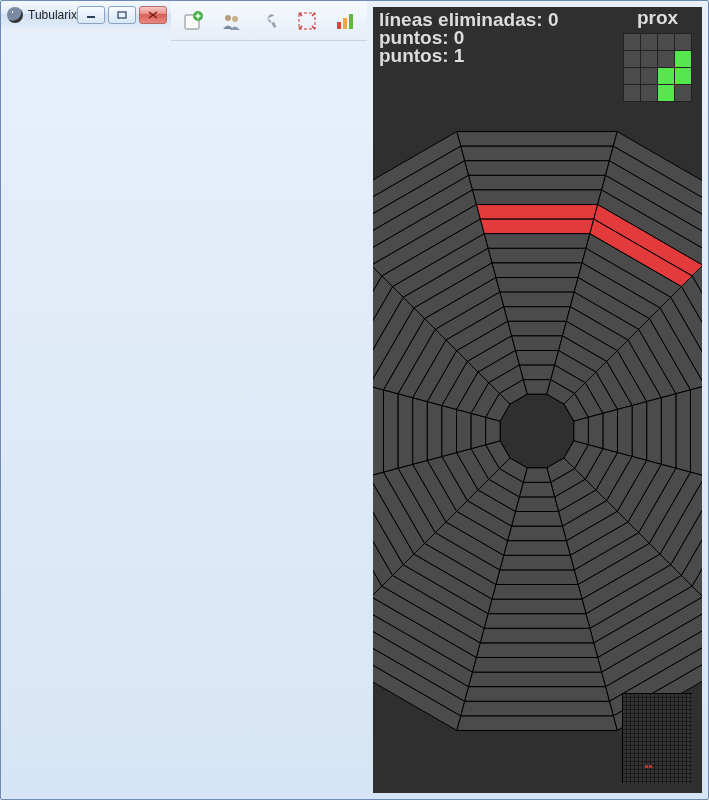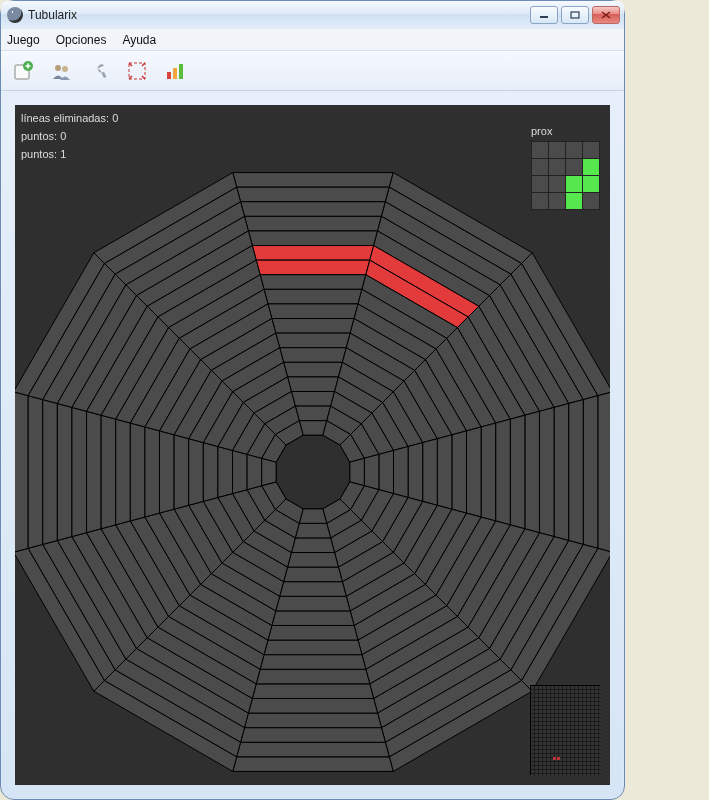--- a/index.html
+++ b/index.html
@@ -4,27 +4,27 @@
 <style>
   * { box-sizing: border-box; margin: 0; padding: 0; }
   body {
     font-family: "Segoe UI", Tahoma, sans-serif;
     background: #ece9d8;
     width: 709px;
     height: 800px;
     overflow: hidden;
   }
   .window {
-    width: 625px;
+    width: 709px;
     height: 800px;
     background: linear-gradient(to bottom, #e8f0fa 0%, #d6e5f5 100%);
     border: 1px solid #6b8bb5;
-    border-radius: 14px;
+    border-radius: 2px;
     display: flex;
-    flex-direction: column;
+    flex-direction: row;
     box-shadow: 0 0 1px #fff inset;
   }
   .titlebar {
     height: 28px;
     background: linear-gradient(to bottom, #f5f9fe 0%, #dfeaf7 45%, #cfe0f2 46%, #e2edf9 100%);
     border-top-left-radius: 6px;
     border-top-right-radius: 6px;
     display: flex;
     align-items: center;
     padding: 0 4px 0 6px;
@@ -74,36 +74,37 @@
   }
   .tbtn {
     width: 32px; height: 30px;
     border: 1px solid transparent;
     border-radius: 3px;
     display: flex; align-items: center; justify-content: center;
     cursor: default;
   }
   .game-area {
     flex: 1;
-    margin: 14px;
+    margin: 6px;
     background: #2f2f2f;
     position: relative;
     overflow: hidden;
     color: #dcdcdc;
-    font-size: 11px;
+    font-size: 19px;
+    font-weight: bold;
   }
   .stats {
     position: absolute;
     top: 4px; left: 6px;
     line-height: 18px;
   }
   .prox {
     position: absolute;
-    top: 20px; right: 10px;
-    text-align: left;
+    top: 0; right: 10px;
+    text-align: center;
   }
   .prox-label { color:#dcdcdc; margin-bottom:4px; }
   .prev-grid {
     display: grid;
     grid-template-columns: repeat(4, 16px);
     grid-template-rows: repeat(4, 16px);
     gap: 1px;
     background: #222;
     padding: 1px;
   }
@@ -146,25 +147,20 @@
       </div>
       <div class="win-btn close">
         <svg width="10" height="8">
             <line x1="1" y1="1" x2="9" y2="7" stroke="#7a1e16" stroke-width="1.5"></line>
             <line x1="9" y1="1" x2="1" y2="7" stroke="#7a1e16" stroke-width="1.5"></line>
           </svg>
       </div>
     </div>
   </div>
 
-  <div class="menubar">
-    <span>Juego</span>
-    <span>Opciones</span>
-    <span>Ayuda</span>
-  </div>
 
   <div class="toolbar">
     <div class="tbtn">
       <svg width="22" height="22">
         <rect x="3" y="5" width="14" height="14" rx="1" fill="#fafafa" stroke="#888"></rect>
         <circle cx="16" cy="6" r="5" fill="#4caf50"></circle>
         <line x1="16" y1="3.5" x2="16" y2="8.5" stroke="#fff" stroke-width="1.5"></line>
         <line x1="13.5" y1="6" x2="18.5" y2="6" stroke="#fff" stroke-width="1.5"></line>
       </svg>
     </div>

